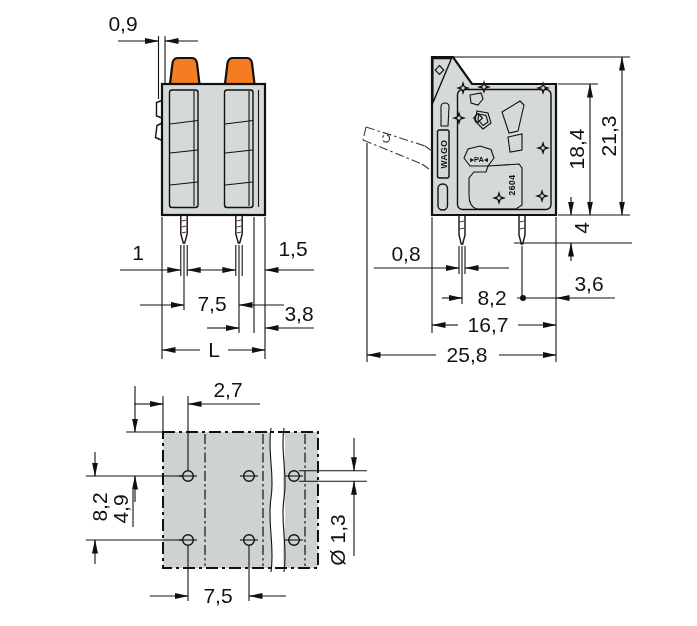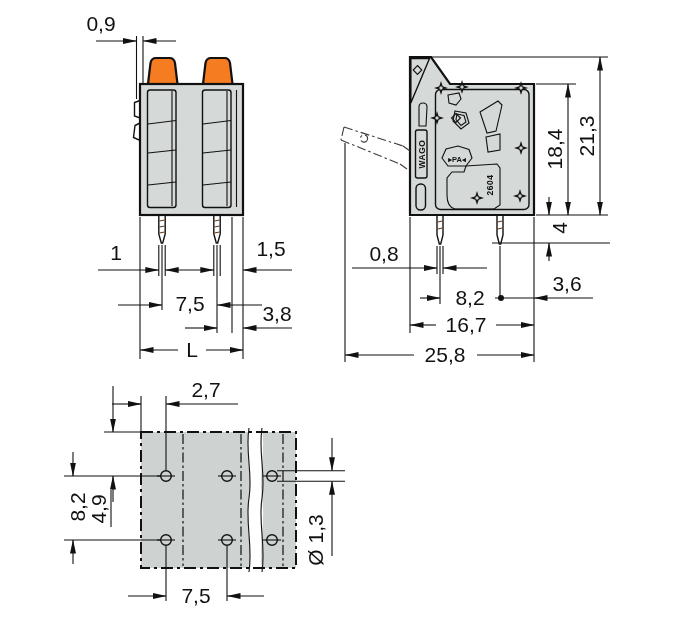--- a/index.html
+++ b/index.html
@@ -1,16 +1,16 @@
 <!DOCTYPE html>
 <html><head>
 <meta charset="utf-8">
 <style>
   html,body{margin:0;padding:0;background:#fff;}
-  .canvas{position:relative;width:618px;height:626px;background:#fff;overflow:hidden;}
+  .canvas{position:relative;width:618px;height:626px;background:#fff;overflow:hidden;margin-left:22px;}
   svg{display:block;}
   .dim{font:21px "Liberation Sans", sans-serif;fill:#111;text-anchor:middle;}
   .dimr{font:21px "Liberation Sans", sans-serif;fill:#111;text-anchor:middle;dominant-baseline:middle;}
   .micro{font:bold 8.5px "Liberation Sans", sans-serif;fill:#111;text-anchor:middle;letter-spacing:0.5px;}
   .tiny{font:bold 7.5px "Liberation Sans", sans-serif;fill:#111;text-anchor:middle;}
   .obj{stroke:#111;stroke-width:2.2;}
   .det{stroke:#111;stroke-width:1.4;fill:none;}
   .det2{stroke:#111;stroke-width:1.1;fill:none;}
   .thin{stroke:#111;stroke-width:1.1;fill:none;}
   .chain{stroke:#111;stroke-width:1.2;fill:none;stroke-dasharray:10 3 2.5 3;}

